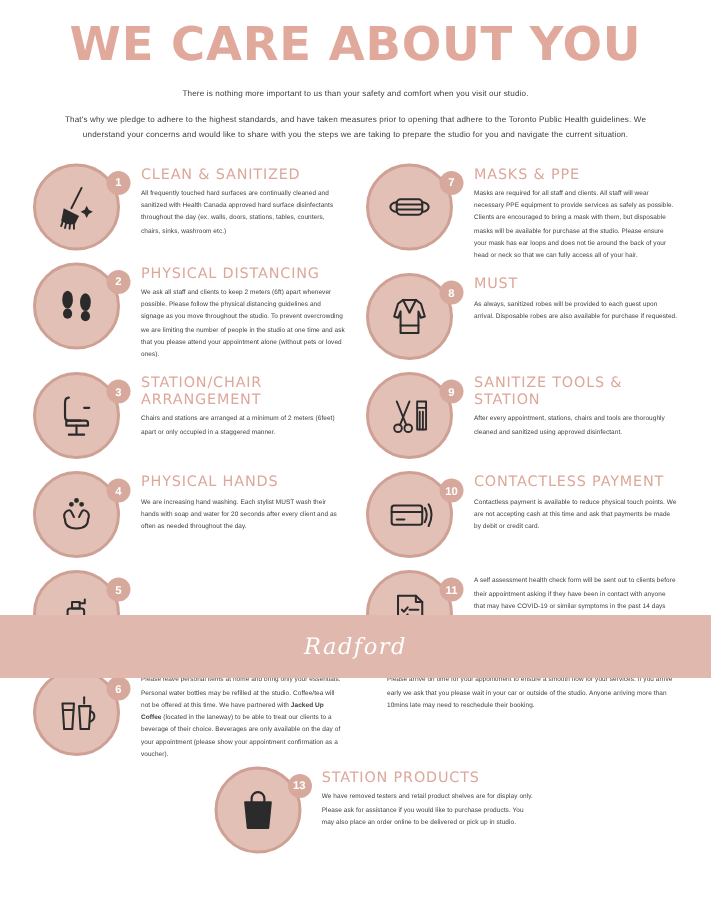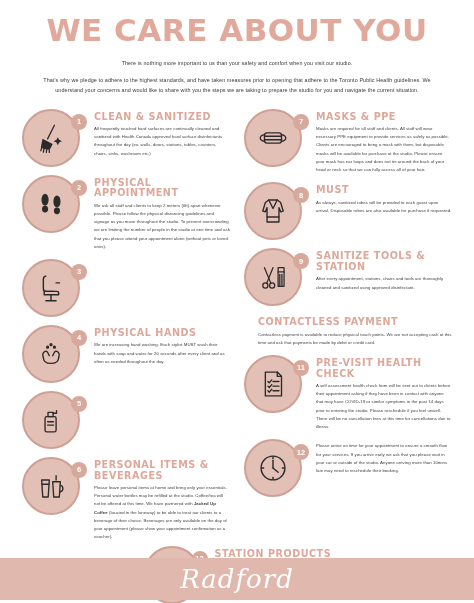--- a/index.html
+++ b/index.html
@@ -2,21 +2,21 @@
 <html><head>
 <meta charset="utf-8">
 <style>
   * { box-sizing: border-box; margin: 0; padding: 0; }
   html, body {
     width: 474px; height: 603px;
     background: #ffffff;
     font-family: "Liberation Sans", sans-serif;
     overflow: hidden;
   }
-  .page { position: relative; width: 474px; height: 600px; background:#fff;border-radius:25px; }
+  .page { position: relative; width: 474px; height: 452px; background:#fff;border-radius:25px; }
 
   
   .header { padding: 14px 30px 0 30px; text-align: center; }
   .title {
     font-size: 31px; line-height: 1.05; font-weight: bold;
     letter-spacing: 0.5px; color: #e0a99c;
     font-family: "DejaVu Sans", sans-serif;
   }
   .intro { margin-top: 11px; }
   .intro p {
@@ -47,21 +47,21 @@
     position: absolute; right: -9px; top: 3px;
     width: 16px; height: 16px; border-radius: 50%;
     background: #d7a99d; color: #fff;
     font-size: 7.5px; font-weight: bold;
     display: flex; align-items: center; justify-content: center;
     line-height: 1;
   }
 
   .txt { padding-left: 14px; padding-top: 3px; flex: 1 1 auto; min-width:0; }
   .itm-title {
-    color: #dda79a; font-size: 9.6px; font-weight: bold;
+    color: #dda79a; font-size: 9.6px; font-weight: normal;
     letter-spacing: .55px; line-height: 1.12;
     font-family: "DejaVu Sans", sans-serif;
     margin-bottom: 2.5px;
   }
   .itm-body {
     color: #3d3d3d; font-size: 4.3px; line-height: 1.92;
     letter-spacing: .05px;
   }
   .itm-body b { font-weight: bold; }
 
@@ -72,21 +72,21 @@
   }
   .bottom-row .item { width: 50%; margin-left: 26px; }
 
   
   .footer {
     position: absolute; left: 0; bottom: 0;
     width: 474px; height: 42px; background: #e0b8ae;
     display: flex; align-items: center; justify-content: center;
   }
   .logo {
-    color: #ffffff; font-size: 26px;
+    color: #ffffff; font-size: 15px;
     font-family: "DejaVu Serif", serif;
     font-style: italic; letter-spacing: 1px;
   }
 </style>
 </head>
 <body>
 
 <div class="page">
 
   <div class="header">
@@ -128,37 +128,41 @@
             <g fill="#2b2b2b">
               <ellipse cx="13" cy="15" rx="4.2" ry="7"></ellipse>
                 <ellipse cx="13" cy="26" rx="3.6" ry="4"></ellipse>
               <ellipse cx="27" cy="17" rx="4.2" ry="7"></ellipse>
                 <ellipse cx="27" cy="28" rx="3.6" ry="4"></ellipse>
             </g>
           </svg>
           <span class="num">2</span>
         </div>
         <div class="txt">
-          <div class="itm-title">PHYSICAL APPOINTMENT</div>
+          <div class="itm-title">PHYSICAL DISTANCING</div>
           <div class="itm-body">We ask all staff and clients to keep 2 meters (6ft) apart whenever possible. Please follow the physical distancing guidelines and signage as you move throughout the studio. To prevent overcrowding we are limiting the number of people in the studio at one time and ask that you please attend your appointment alone (without pets or loved ones).</div>
         </div>
       </div>
 
       <div class="item">
         <div class="badge">
           <svg width="34" height="34" viewBox="0 0 40 40">
             <g fill="none" stroke="#2b2b2b" stroke-width="1.7" stroke-linecap="round" stroke-linejoin="round">
               <path d="M14 6 q-3 0 -3 4 v11 q0 3 3 3 h9"></path>
               <path d="M12 24 h15 q2 0 2 2 v2 h-17z"></path>
               <line x1="20" y1="28" x2="20" y2="34"></line>
               <line x1="14" y1="35" x2="26" y2="35"></line>
               <path d="M26 14 h4"></path>
             </g>
           </svg>
           <span class="num">3</span>
+        </div>
+        <div class="txt">
+          <div class="itm-title">STATION/CHAIR ARRANGEMENT</div>
+          <div class="itm-body">Chairs and stations are arranged at a minimum of 2 meters (6feet) apart or only occupied in a staggered manner.</div>
         </div>
       </div>
 
       <div class="item">
         <div class="badge">
           <svg width="34" height="34" viewBox="0 0 40 40">
             <g fill="none" stroke="#2b2b2b" stroke-width="1.6" stroke-linecap="round" stroke-linejoin="round">
               <path d="M11 24 q-2 -5 2 -7 q2 -1 3 1 l2 4"></path>
               <path d="M29 24 q2 -5 -2 -7 q-2 -1 -3 1 l-2 4"></path>
               <path d="M11 24 q0 7 9 7 q9 0 9 -7"></path>
@@ -197,21 +201,20 @@
               <path d="M9 13 h9 l-1.3 20 h-6.4z"></path>
               <line x1="9.5" y1="18" x2="17.6" y2="18"></line>
               <path d="M22 15 h9 l-1.2 18 h-6.6z"></path>
               <path d="M31 19 q3 1 3 4 t-3 4"></path>
               <line x1="26" y1="8" x2="26" y2="13"></line>
             </g>
           </svg>
           <span class="num">6</span>
         </div>
         <div class="txt">
-          <div class="itm-title">PERSONAL ITEMS &amp; BEVERAGES</div>
           <div class="itm-body"><span>Please leave personal items at home and bring only your essentials. Personal water bottles may be refilled at the studio. Coffee/tea will not be offered at this time. We have partnered with </span><b>Jacked Up Coffee</b><span> (located in the laneway) to be able to treat our clients to a beverage of their choice. Beverages are only available on the day of your appointment (please show your appointment confirmation as a voucher).</span></div>
         </div>
       </div>
 
     </div>
 
     <div class="col">
 
       <div class="item">
         <div class="badge">
@@ -265,20 +268,32 @@
           </svg>
           <span class="num">9</span>
         </div>
         <div class="txt">
           <div class="itm-title">SANITIZE TOOLS &amp; STATION</div>
           <div class="itm-body">After every appointment, stations, chairs and tools are thoroughly cleaned and sanitized using approved disinfectant.</div>
         </div>
       </div>
 
       <div class="item">
+        <div class="badge">
+          <svg width="34" height="34" viewBox="0 0 40 40">
+            <g fill="none" stroke="#2b2b2b" stroke-width="1.6" stroke-linejoin="round" stroke-linecap="round">
+              <rect x="6" y="13" width="24" height="15" rx="2"></rect>
+              <line x1="6" y1="18" x2="30" y2="18"></line>
+              <line x1="10" y1="24" x2="16" y2="24"></line>
+              <path d="M32 15 q3 5 0 11"></path>
+                <path d="M35 12 q4.5 8 0 17"></path>
+            </g>
+          </svg>
+          <span class="num">10</span>
+        </div>
         <div class="txt">
           <div class="itm-title">CONTACTLESS PAYMENT</div>
           <div class="itm-body">Contactless payment is available to reduce physical touch points. We are not accepting cash at this time and ask that payments be made by debit or credit card.</div>
         </div>
       </div>
 
       <div class="item">
         <div class="badge">
           <svg width="34" height="34" viewBox="0 0 40 40">
             <g fill="none" stroke="#2b2b2b" stroke-width="1.6" stroke-linejoin="round" stroke-linecap="round">
@@ -288,40 +303,25 @@
                 <line x1="20" y1="17" x2="27" y2="17"></line>
               <path d="M14 22.5 l1.6 1.6 3 -3.4"></path>
                 <line x1="20" y1="22.5" x2="27" y2="22.5"></line>
               <path d="M14 28 l1.6 1.6 3 -3.4"></path>
                 <line x1="20" y1="28" x2="27" y2="28"></line>
             </g>
           </svg>
           <span class="num">11</span>
         </div>
         <div class="txt">
-          <div class="itm-title">PRE-VISIT HEALTH CHECK</div>
           <div class="itm-body">A self assessment health check form will be sent out to clients before their appointment asking if they have been in contact with anyone that may have COVID-19 or similar symptoms in the past 14 days prior to entering the studio. Please reschedule if you feel unwell. There will be no cancellation fees at this time for cancellations due to illness.</div>
         </div>
       </div>
 
       <div class="item">
-        <div class="badge">
-          <svg width="34" height="34" viewBox="0 0 40 40">
-            <g fill="none" stroke="#2b2b2b" stroke-width="1.7" stroke-linecap="round">
-              <circle cx="20" cy="20" r="14"></circle>
-              <line x1="20" y1="20" x2="20" y2="11"></line>
-              <line x1="20" y1="20" x2="26" y2="25"></line>
-              <line x1="20" y1="7" x2="20" y2="9"></line>
-                <line x1="20" y1="31" x2="20" y2="33"></line>
-              <line x1="7" y1="20" x2="9" y2="20"></line>
-                <line x1="31" y1="20" x2="33" y2="20"></line>
-            </g>
-          </svg>
-          <span class="num">12</span>
-        </div>
         <div class="txt">
           <div class="itm-body">Please arrive on time for your appointment to ensure a smooth flow for your services. If you arrive early we ask that you please wait in your car or outside of the studio. Anyone arriving more than 10mins late may need to reschedule their booking.</div>
         </div>
       </div>
 
     </div>
   </div>
 
   <div class="bottom-row">
     <div class="item">

